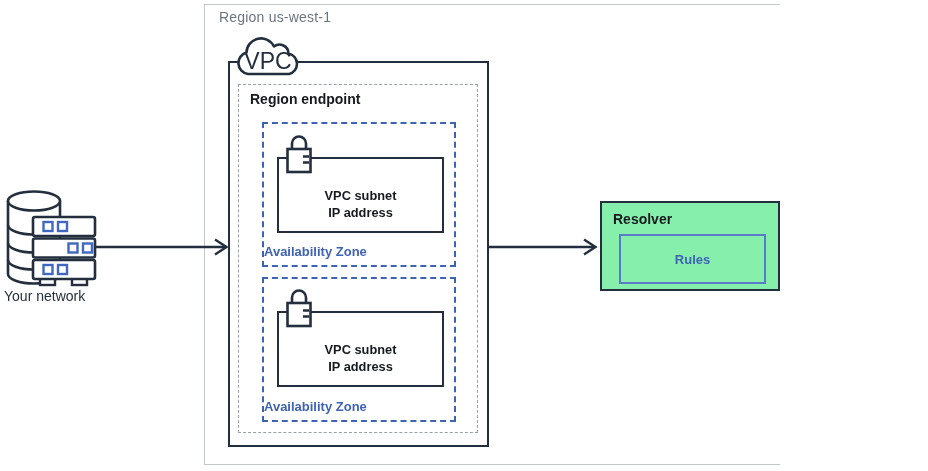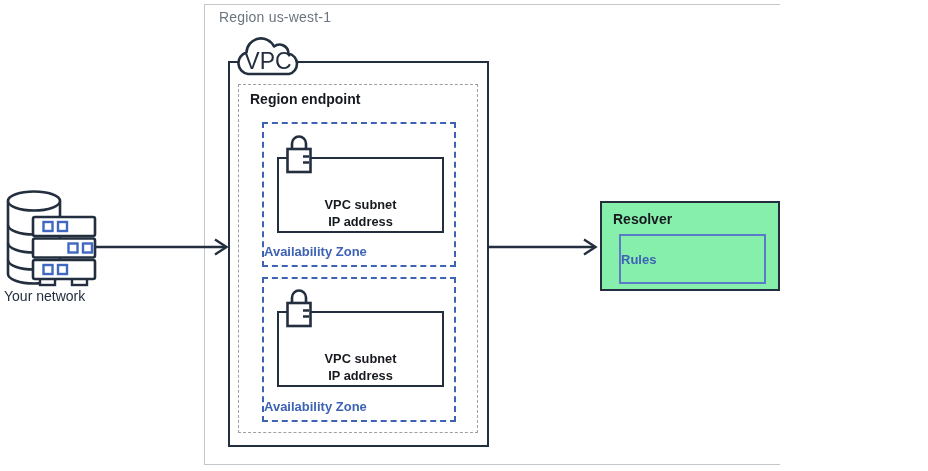--- a/index.html
+++ b/index.html
@@ -48,42 +48,42 @@
   .az1{top:122px;}
   .az2{top:277px;}
   .az-label{
     position:absolute;left:0;right:0;bottom:6px;text-align:left;
     font-size:13px;font-weight:700;color:var(--accent-blue);
   }
   .subnet{
     position:absolute;left:277px;width:167px;height:76px;
     border:2.5px solid var(--navy);background:#fff;
     display:flex;flex-direction:column;justify-content:flex-end;align-items:center;
-    padding-bottom:1px;
+    padding-bottom:10px;
   }
   .subnet1{top:157px;}
   .subnet2{top:311px;}
   .subnet-line{
     font-size:12.8px;line-height:17px;font-weight:600;color:var(--text-black);text-align:center;
   }
   .lock{position:absolute;left:280px;width:38px;height:46px;color:var(--navy);}
   .lock1{top:132px;}
   .lock2{top:286px;}
   
   .resolver-box{
     position:absolute;left:600px;top:201px;width:180px;height:90px;
     border:2.5px solid var(--navy);background:#86efac;
   }
   .resolver-label{
     position:absolute;left:11px;top:8px;font-size:14px;font-weight:600;color:var(--text-black);
   }
   .rules-box{
     position:absolute;left:17px;top:31px;width:147px;height:50px;
     border:2px solid var(--rules-border-blue);
-    display:flex;align-items:center;
+    display:flex;align-items:center;justify-content:center;
   }
   .rules-label{font-size:13px;font-weight:700;color:var(--accent-blue);}
   
   .network-icon{position:absolute;left:2px;top:186px;width:96px;height:110px;}
   .network-label{
     position:absolute;left:4px;top:288px;font-size:14px;font-weight:400;color:var(--navy);text-align:right;
   }
   
   .arrow{position:absolute;height:20px;color:var(--navy);}
   .arrow1{left:94px;top:237px;width:138px;}

